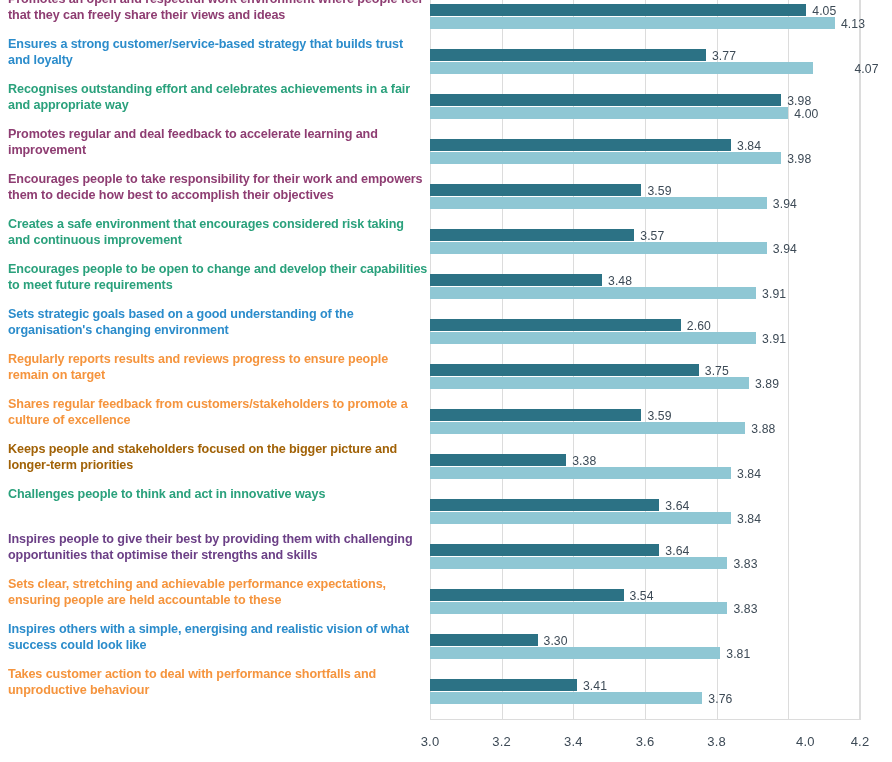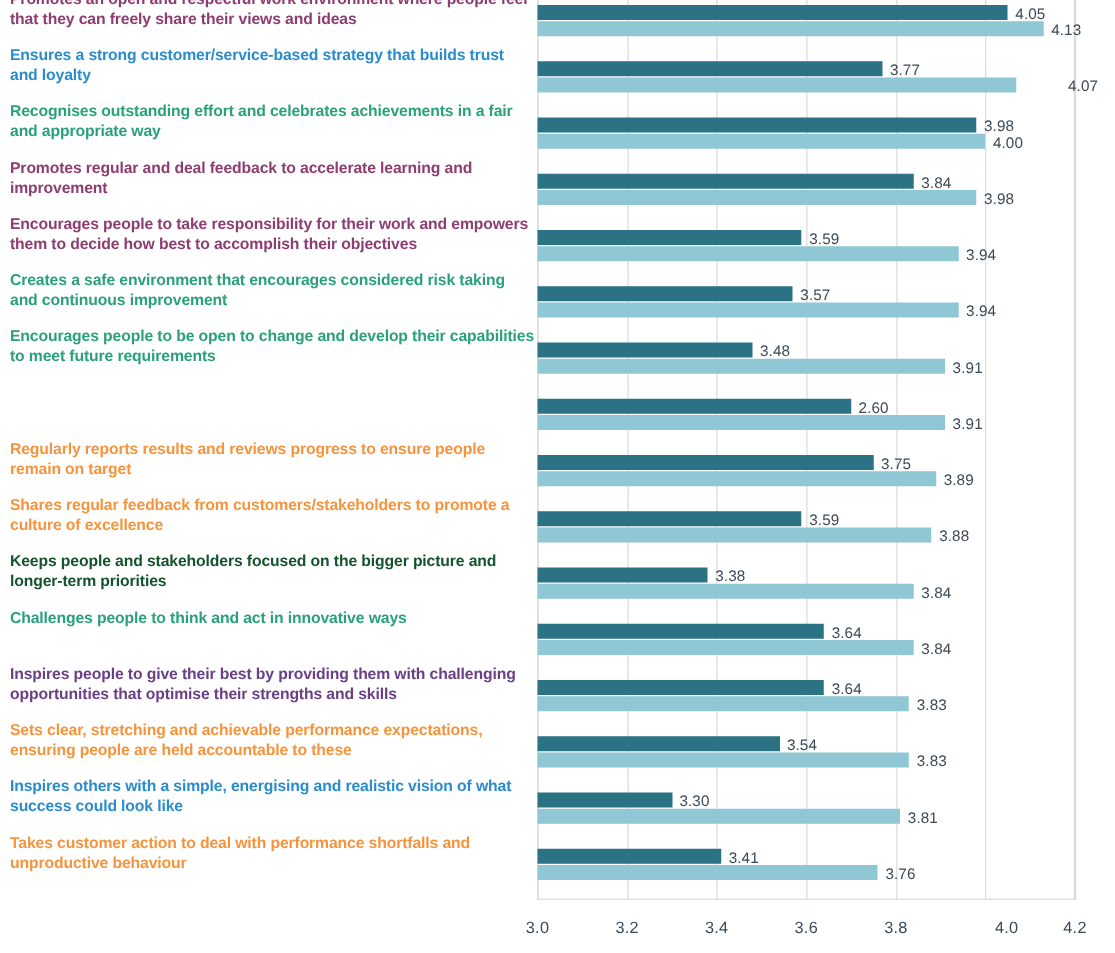--- a/index.html
+++ b/index.html
@@ -103,23 +103,24 @@
 <div id="chart-root">
 
   <div class="labels-col">
       <div class="cat-label" style="color: rgb(142, 61, 114); top: -9px;">Promotes an open and respectful work environment where people feel that they can freely share their views and ideas</div>
       <div class="cat-label" style="color: rgb(43, 140, 203); top: 36px;">Ensures a strong customer/service-based strategy that builds trust and loyalty</div>
       <div class="cat-label" style="color: rgb(42, 161, 124); top: 81px;">Recognises outstanding effort and celebrates achievements in a fair and appropriate way</div>
       <div class="cat-label" style="color: rgb(142, 61, 114); top: 126px;">Promotes regular and deal feedback to accelerate learning and improvement</div>
       <div class="cat-label" style="color: rgb(142, 61, 114); top: 171px;">Encourages people to take responsibility for their work and empowers them to decide how best to accomplish their objectives</div>
       <div class="cat-label" style="color: rgb(42, 161, 124); top: 216px;">Creates a safe environment that encourages considered risk taking and continuous improvement</div>
       <div class="cat-label" style="color: rgb(42, 161, 124); top: 261px;">Encourages people to be open to change and develop their capabilities to meet future requirements</div>
+      <div class="cat-label" style="color: rgb(43, 140, 203); top: 306px;">Sets strategic goals based on a good understanding of the organisation's changing environment</div>
       <div class="cat-label" style="color: rgb(245, 148, 61); top: 351px;">Regularly reports results and reviews progress to ensure people remain on target</div>
       <div class="cat-label" style="color: rgb(245, 148, 61); top: 396px;">Shares regular feedback from customers/stakeholders to promote a culture of excellence</div>
-      <div class="cat-label" style="color: #14532d; top: 441px;">Keeps people and stakeholders focused on the bigger picture and longer-term priorities</div>
+      <div class="cat-label" style="color: #a16207; top: 441px;">Keeps people and stakeholders focused on the bigger picture and longer-term priorities</div>
       <div class="cat-label" style="color: rgb(42, 161, 124); top: 486px;">Challenges people to think and act in innovative ways</div>
       <div class="cat-label" style="color: rgb(107, 63, 134); top: 531px;">Inspires people to give their best by providing them with challenging opportunities that optimise their strengths and skills</div>
       <div class="cat-label" style="color: rgb(245, 148, 61); top: 576px;">Sets clear, stretching and achievable performance expectations, ensuring people are held accountable to these</div>
       <div class="cat-label" style="color: rgb(43, 140, 203); top: 621px;">Inspires others with a simple, energising and realistic vision of what success could look like</div>
       <div class="cat-label" style="color: rgb(245, 148, 61); top: 666px;">Takes customer action to deal with performance shortfalls and unproductive behaviour</div>
     </div>
 
   <div class="plot">
     <div class="plot-frame"></div>
   <div class="gridline" style="left: 0px;"></div>

